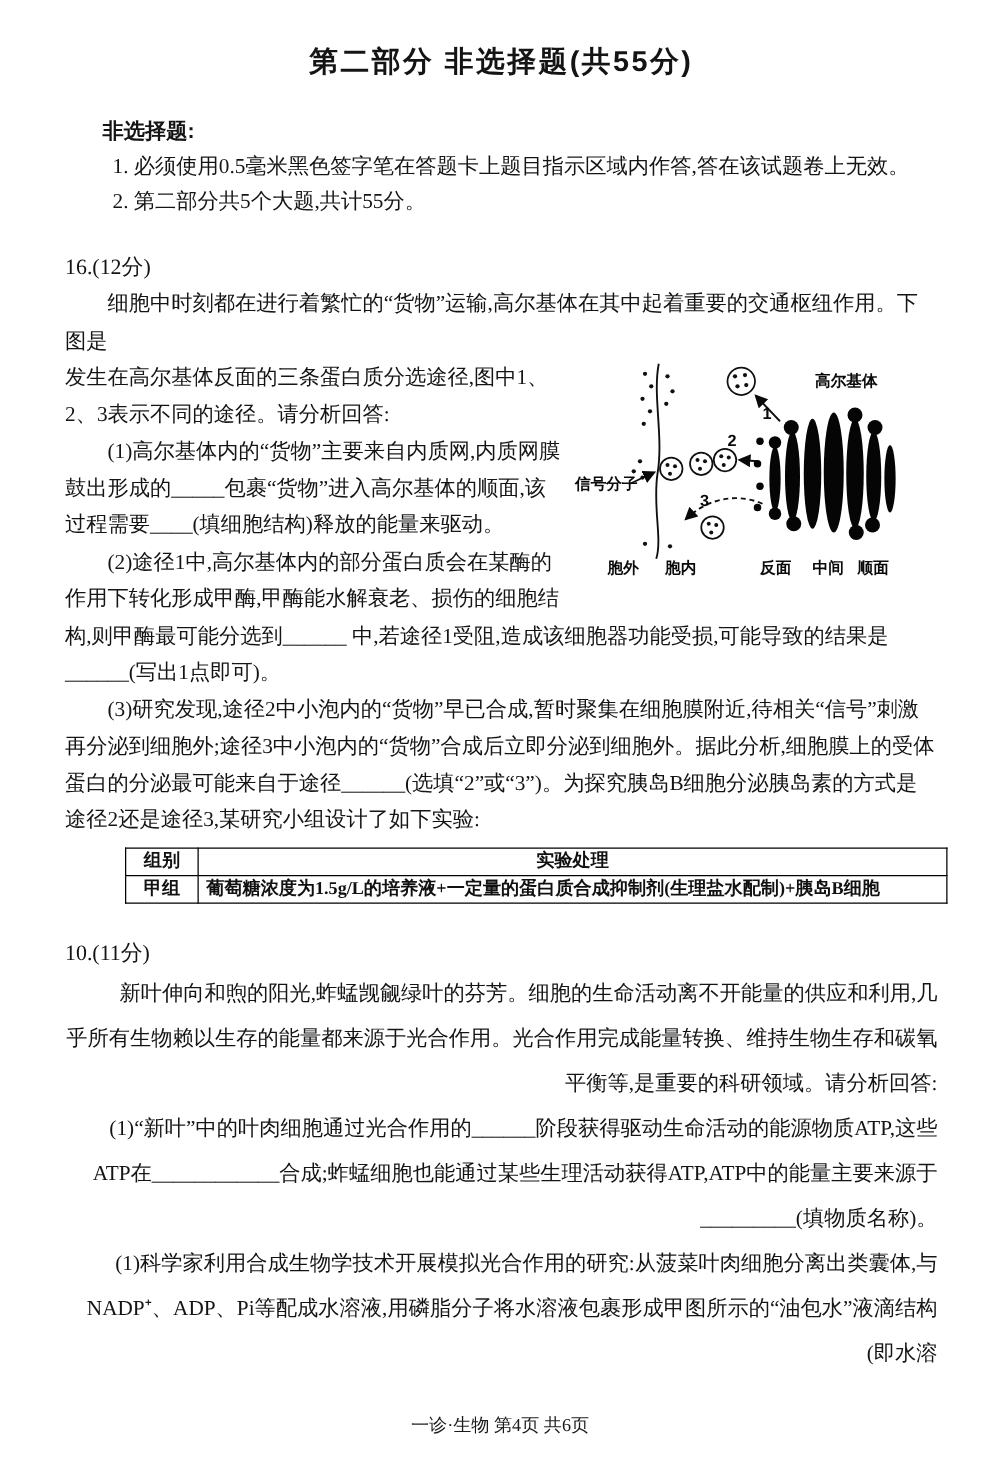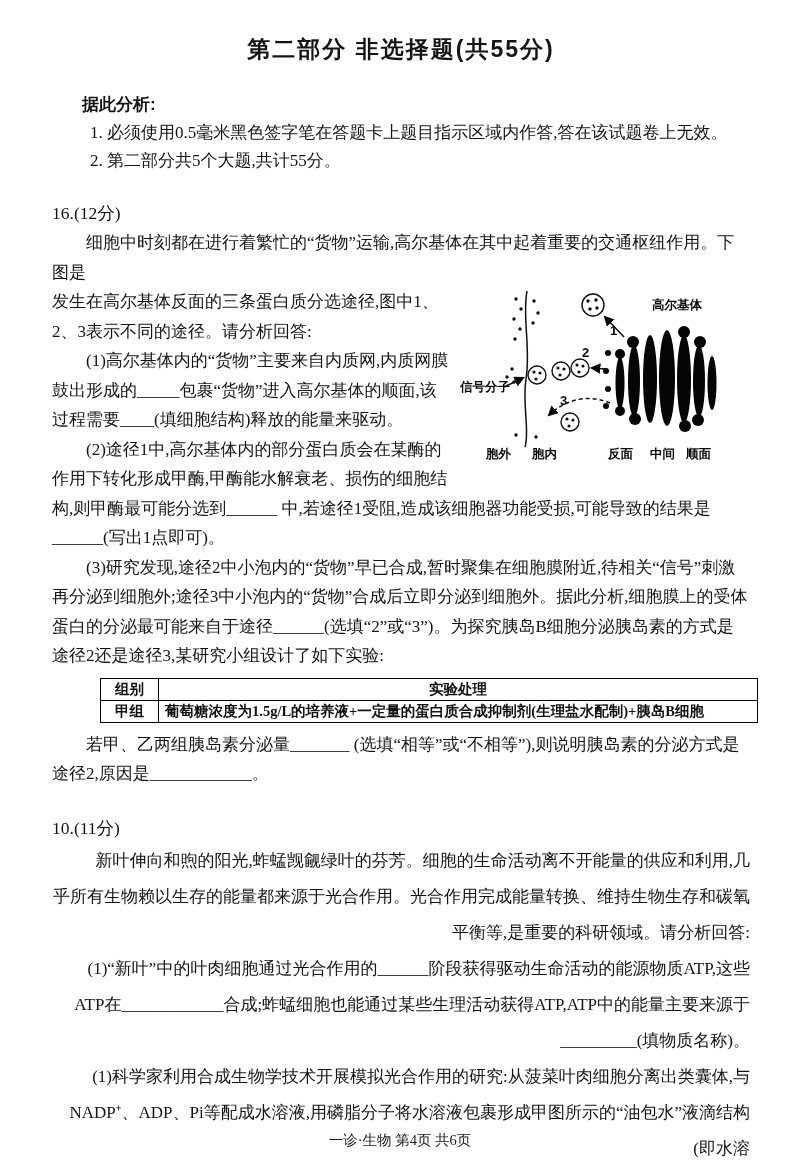--- a/index.html
+++ b/index.html
@@ -41,21 +41,21 @@
   .exp-table td.cell-group { text-align:center; width:58px; }
   .footer { position:absolute; left:0; right:0; bottom:22px; text-align:center; font-size:14.5px; color:#1a1a1a; }
 </style>
 </head>
 <body>
 
 <div class="page">
 
   <h1 class="title">第二部分 非选择题(共55分)</h1>
 
-  <div class="notes-heading">据此分析:</div>
+  <div class="notes-heading">非选择题:</div>
   <div class="note-item">1. 必须使用0.5毫米黑色签字笔在答题卡上题目指示区域内作答,答在该试题卷上无效。</div>
   <div class="note-item">2. 第二部分共5个大题,共计55分。</div>
 
   <div>
     <div class="q-number">16.(12分)</div>
     <div class="q16-body">
       <p class="para">细胞中时刻都在进行着繁忙的“货物”运输,高尔基体在其中起着重要的交通枢纽作用。下图是</p>
 
       <div class="diagram-float">
         <svg viewBox="0 0 292 172">
@@ -168,21 +168,20 @@
           <th>组别</th>
           <th>实验处理</th>
         </tr>
         <tr>
           <td class="cell-group">甲组</td>
           <td>葡萄糖浓度为1.5g/L的培养液+一定量的蛋白质合成抑制剂(生理盐水配制)+胰岛B细胞</td>
         </tr>
       </tbody>
         </table>
 
-      <p class="para">若甲、乙两组胰岛素分泌量_______ (选填“相等”或“不相等”),则说明胰岛素的分泌方式是途径2,原因是____________。</p>
     </div>
   </div>
 
   <div>
     <div class="q-number">10.(11分)</div>
     <div class="q17-body">
       <p class="para">新叶伸向和煦的阳光,蚱蜢觊觎绿叶的芬芳。细胞的生命活动离不开能量的供应和利用,几乎所有生物赖以生存的能量都来源于光合作用。光合作用完成能量转换、维持生物生存和碳氧平衡等,是重要的科研领域。请分析回答:</p>
       <p class="para">(1)“新叶”中的叶肉细胞通过光合作用的______阶段获得驱动生命活动的能源物质ATP,这些ATP在____________合成;蚱蜢细胞也能通过某些生理活动获得ATP,ATP中的能量主要来源于_________(填物质名称)。</p>
       <p class="para">(1)科学家利用合成生物学技术开展模拟光合作用的研究:从菠菜叶肉细胞分离出类囊体,与NADP⁺、ADP、Pi等配成水溶液,用磷脂分子将水溶液包裹形成甲图所示的“油包水”液滴结构(即水溶</p>
     </div>

